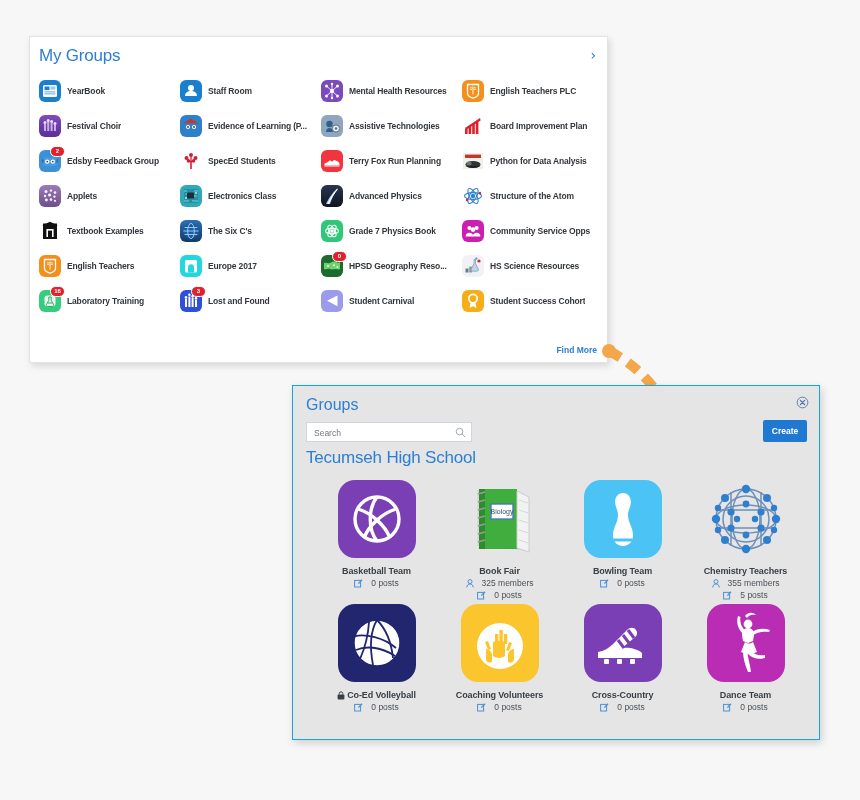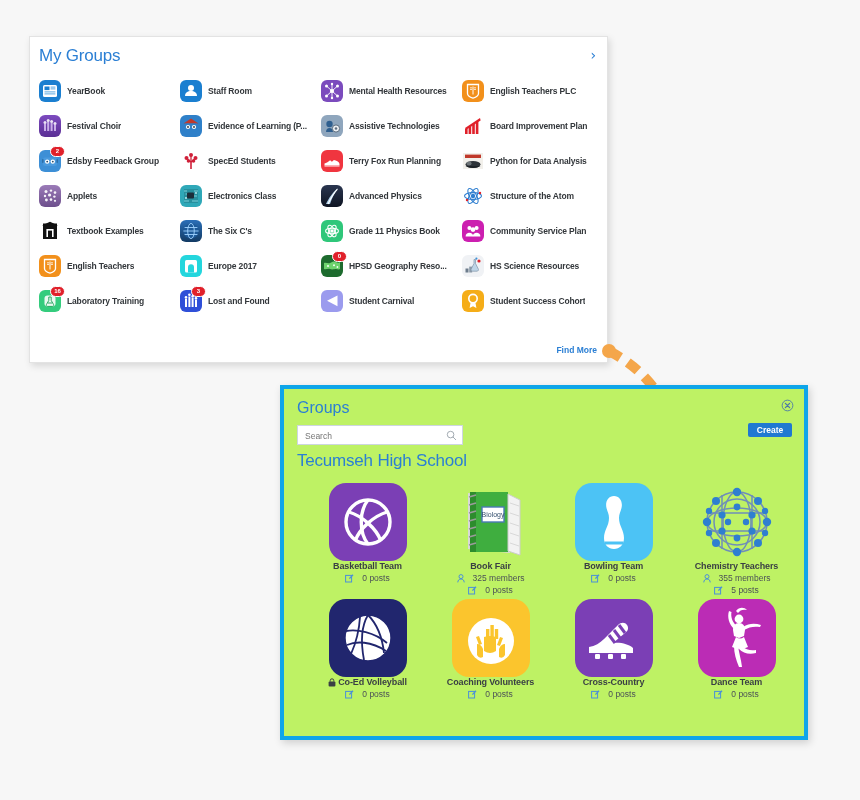--- a/index.html
+++ b/index.html
@@ -56,22 +56,22 @@
     color:#fff;font-size:6px;line-height:9px;text-align:center;
     font-weight:bold;border:1px solid #fff;box-sizing:content-box;
   }
   .mg-findmore{
     position:absolute;right:10px;bottom:7px;
     font-size:8.5px;color:#2b7fd4;text-decoration:none;font-weight:bold;
   }
 
   
   .groups-dialog{
-    position:absolute;left:280px;top:385px;width:528px;height:355px;
-    background:#bef264;border:4px solid #0ea5e9;
+    position:absolute;left:292px;top:385px;width:528px;height:355px;
+    background:#e5e5e5;border:1px solid #0ea5e9;
     box-shadow:2px 3px 8px rgba(0,0,0,.16);
     box-sizing:border-box;
   }
   .gd-title{
     position:absolute;left:13px;top:10px;
     font-size:16px;color:#2b7fd4;
   }
   .gd-close{
     position:absolute;right:10px;top:10px;width:13px;height:13px;
   }
@@ -83,41 +83,41 @@
   .gd-search input{
     position:absolute;left:5px;top:0;width:136px;height:18px;
     border:0;outline:none;background:transparent;
     font-family:"Liberation Sans",sans-serif;font-size:8.5px;color:#9aa3ab;
   }
   .gd-search-icon{
     position:absolute;right:5px;top:4px;width:11px;height:11px;
   }
   .gd-create{
     position:absolute;right:12px;top:34px;
-    width:44px;height:14px;border:0;border-radius:2px;
+    width:44px;height:22px;border:0;border-radius:2px;
     background:#2079d1;color:#fff;
     font-family:"Liberation Sans",sans-serif;
     font-size:8.5px;font-weight:bold;cursor:pointer;padding:0;
   }
   .gd-school{
     position:absolute;left:13px;top:62px;
     font-size:17px;color:#2b7fd4;letter-spacing:-.2px;
   }
   .gd-grid{
     position:absolute;left:22px;top:90px;width:490px;
     display:grid;grid-template-columns:123px 123px 123px 123px;
   }
   .gd-tile{
     display:flex;flex-direction:column;align-items:center;
     padding-top:4px;
   }
   .gd-thumb{width:88px;height:78px;display:flex;align-items:center;justify-content:center;}
   .gd-thumb svg{display:block;}
   .gd-name{
-    margin-top:0;font-size:9px;font-weight:bold;color:#3a3f44;
+    margin-top:8px;font-size:9px;font-weight:bold;color:#3a3f44;
     display:flex;align-items:center;gap:2px;letter-spacing:-.1px;
   }
   .gd-meta{
     margin-top:2px;font-size:8.5px;color:#4b5157;
     display:flex;align-items:center;gap:8px;
   }
   .gd-meta svg,.gd-name svg{display:block;}
 
   
   .arrow-svg{position:absolute;left:598px;top:340px;width:110px;height:100px;}
@@ -425,36 +425,36 @@
           <svg viewBox="0 0 22 22">
             <rect x="0" y="0" width="22" height="22" rx="6" fill="#2fc77a"></rect>
             <g fill="none" stroke="#fff" stroke-width="1.1">
        <ellipse cx="11" cy="11" rx="6.4" ry="2.7"></ellipse>
        <ellipse cx="11" cy="11" rx="6.4" ry="2.7" transform="rotate(60 11 11)"></ellipse>
        <ellipse cx="11" cy="11" rx="6.4" ry="2.7" transform="rotate(120 11 11)"></ellipse>
             </g>
      <circle cx="11" cy="11" r="1.8" fill="#fff"></circle>
           </svg>
         </span>
-        <span class="mg-label">Grade 11 Physics Book</span>
+        <span class="mg-label">Grade 7 Physics Book</span>
       </div>
       <div class="mg-item">
         <span class="mg-icon">
           <svg viewBox="0 0 22 22">
             <rect x="0" y="0" width="22" height="22" rx="6" fill="#cc1fb0"></rect>
             <g fill="#fff">
               <circle cx="7.4" cy="8" r="2"></circle>
               <circle cx="14.6" cy="8" r="2"></circle>
      <circle cx="11" cy="9.6" r="2.4"></circle>
      <path d="M3.6 16.4 c0-2.2 1.7-3.6 3.8-3.6 s3.8 1.4 3.8 3.6 z"></path>
      <path d="M10.8 16.4 c0-2.2 1.7-3.6 3.8-3.6 s3.8 1.4 3.8 3.6 z"></path>
             </g>
           </svg>
         </span>
-        <span class="mg-label">Community Service Plan</span>
+        <span class="mg-label">Community Service Opps</span>
       </div>
       <div class="mg-item">
         <span class="mg-icon">
           <svg viewBox="0 0 22 22">
             <rect x="0" y="0" width="22" height="22" rx="6" fill="#f2901b"></rect>
             <path d="M5.5 4.5 h11 v9 c0 2.6-2.6 3.7-5.5 4.6 C8.1 17.2 5.5 16.1 5.5 13.5 z" fill="none" stroke="#fff" stroke-width="1.3"></path>
      <line x1="11" y1="6.5" x2="11" y2="14.5" stroke="#fff" stroke-width="1"></line>
      <path d="M8 7.8 h2 M8 9.4 h2 M12 7.8 h2 M12 9.4 h2" stroke="#fff" stroke-width=".8"></path>
           </svg>
         </span>

